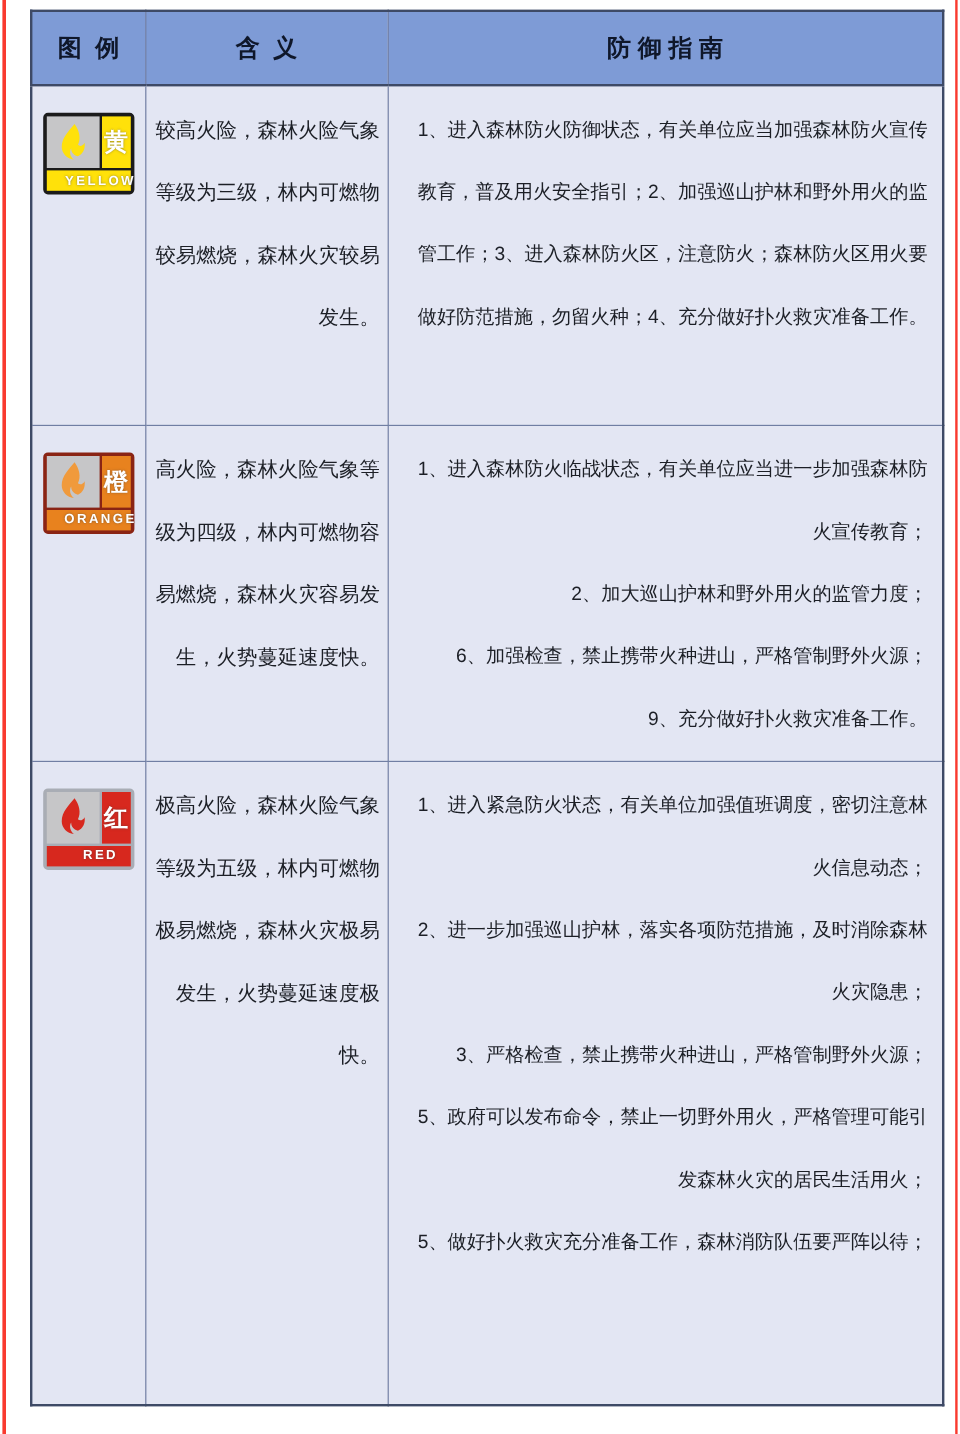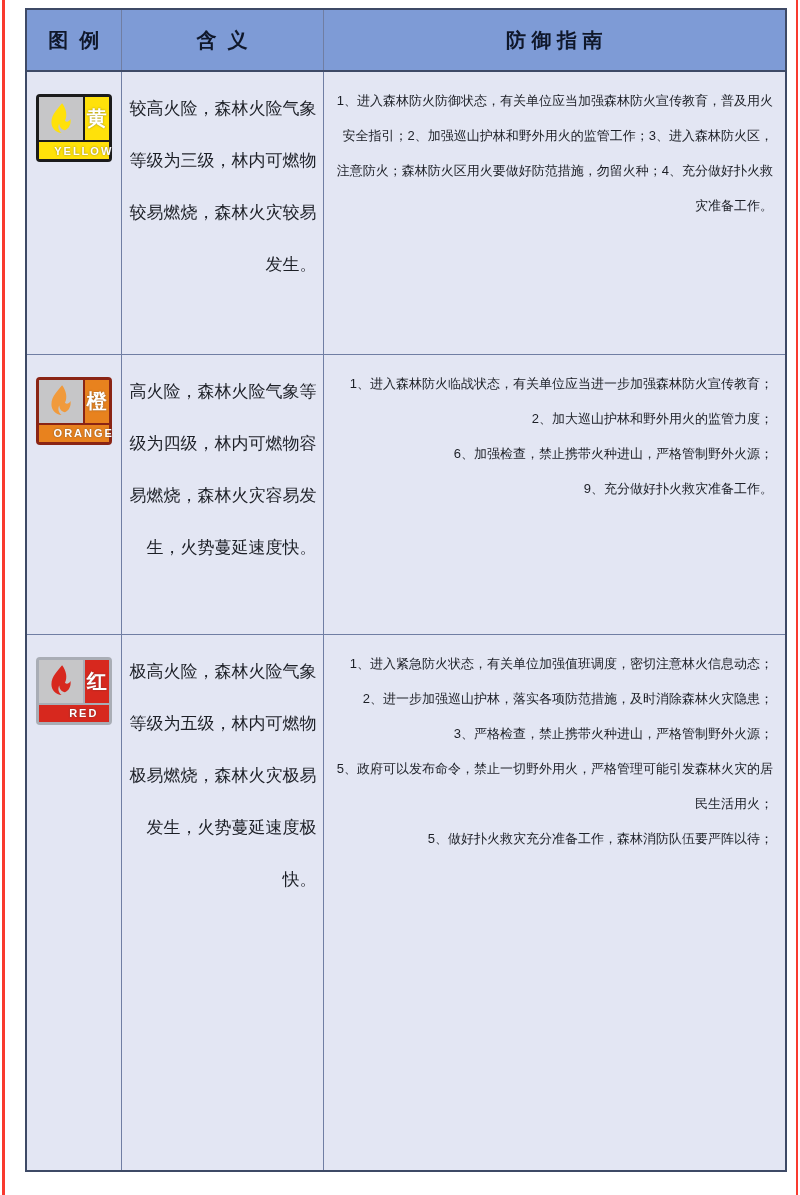--- a/index.html
+++ b/index.html
@@ -27,21 +27,21 @@
     border-bottom: 2px solid #3e4a66; white-space: pre;
   }
   tbody td { background: #e3e6f3; color: #1c1f26; text-align: right; }
 
   tr.row-yellow td { height: 283px; }
   tr.row-orange td { height: 280px; }
   tr.row-red td { height: 537px; }
 
   td.legend-cell { text-align: center; padding-top: 22px; }
   td.meaning-cell { padding: 11px 6px 6px 7px; font-size: 17px; line-height: 52px; }
-  td.guide-cell { padding: 11px 12px 6px 13px; font-size: 13px; line-height: 35px; margin-left: 16px; }
+  td.guide-cell { padding: 11px 12px 6px 13px; font-size: 16px; line-height: 52px; margin-left: 16px; }
   td.meaning-cell p, td.guide-cell p { margin: 0; }
 
   
   .sig-icon {
     display: inline-block; width: 76px; border: 3px solid var(--bd, #111);
     background: var(--bd, #111); border-radius: 4px;
   }
   .sig-top { display: flex; gap: 2px; margin-bottom: 2px; }
   .flame-cell {
     width: 44px; height: 43px; background: #c6c6c8;

